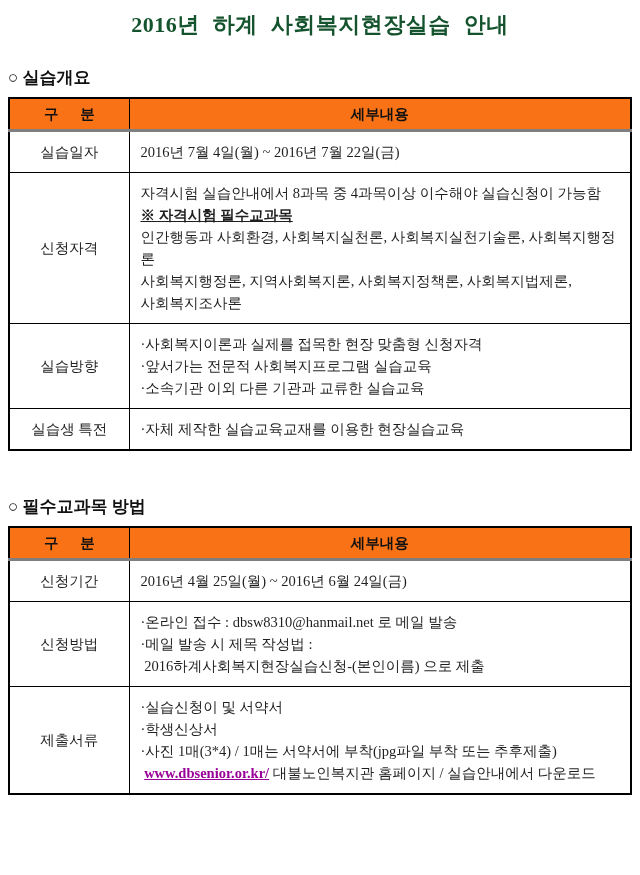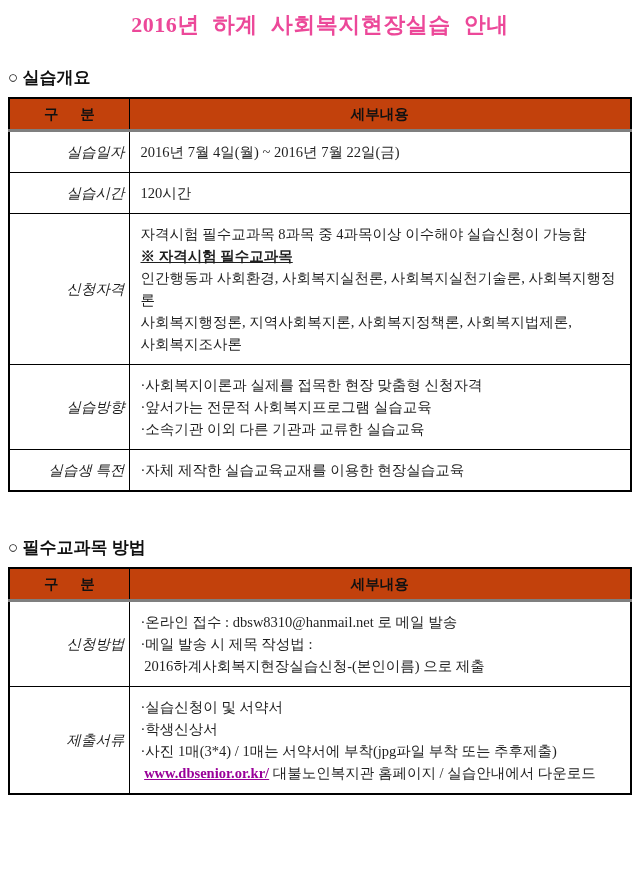--- a/index.html
+++ b/index.html
@@ -10,21 +10,21 @@
     -webkit-font-smoothing:antialiased;
   }
   .page{padding:8px 8px 4px 8px;}
   .doc-title{
     text-align:center;
     font-size:22px;
     font-weight:bold;
     letter-spacing:.5px;
     word-spacing:7px;
     margin:2px 0 26px 0;
-    color:#ec4899;
+    color:#14532d;
   }
   .section-heading{
     font-size:17px;
     font-weight:bold;
     margin:0 0 8px 0;
     color:#111;
     white-space:pre;
   }
   .section-apply{margin-top:44px;}
   table.info-table{
@@ -32,34 +32,33 @@
     border-collapse:collapse;
     border:2px solid #000;
     table-layout:fixed;
   }
   col.c-label{width:120px;}
   .info-table th,.info-table td{
     border:1px solid #000;
     font-size:14.5px;
   }
   .info-table thead th{
-    background:#c2410c;
+    background:#f97316;
     border-bottom:3px solid #7f7f7f;
     height:28px;
     font-weight:bold;
     text-align:center;
     white-space:pre;
     color:#111;
   }
   .label-cell{
-    text-align:right;
+    text-align:center;
     vertical-align:middle;
     padding:10px 4px;
     white-space:pre;
-    font-style:italic;
   }
   .content-cell{
     vertical-align:middle;
     padding:9px 12px 9px 11px;
   }
   .line{
     line-height:22px;
     white-space:pre-wrap;
   }
   .b{font-weight:normal;}
@@ -92,29 +91,23 @@
         </tr>
       </thead>
       <tbody>
           <tr>
             <td class="label-cell">실습일자</td>
             <td class="content-cell">
               <div class="line"><span>2016년 7월 4일(월) ~ 2016년 7월 22일(금)</span></div>
             </td>
           </tr>
           <tr>
-            <td class="label-cell">실습시간</td>
-            <td class="content-cell">
-              <div class="line"><span>120시간</span></div>
-            </td>
-          </tr>
-          <tr>
             <td class="label-cell">신청자격</td>
             <td class="content-cell">
-              <div class="line"><span>자격시험 필수교과목 8과목 중 4과목이상 이수해야 실습신청이 가능함</span></div>
+              <div class="line"><span>자격시험 실습안내에서 8과목 중 4과목이상 이수해야 실습신청이 가능함</span></div>
               <div class="line"><span class="bu">※ 자격시험 필수교과목</span></div>
               <div class="line"><span>인간행동과 사회환경, 사회복지실천론, 사회복지실천기술론, 사회복지행정론</span></div>
               <div class="line"><span>사회복지행정론, 지역사회복지론, 사회복지정책론, 사회복지법제론,</span></div>
               <div class="line"><span>사회복지조사론</span></div>
             </td>
           </tr>
           <tr>
             <td class="label-cell">실습방향</td>
             <td class="content-cell">
               <div class="line"><span>·사회복지이론과 실제를 접목한 현장 맞춤형 신청자격</span></div>
@@ -140,20 +133,26 @@
           <col>
         </colgroup>
       <thead>
         <tr>
           <th>구      분</th>
           <th>세부내용</th>
         </tr>
       </thead>
       <tbody>
           <tr>
+            <td class="label-cell">신청기간</td>
+            <td class="content-cell">
+              <div class="line"><span>2016년 4월 25일(월) ~ 2016년 6월 24일(금)</span></div>
+            </td>
+          </tr>
+          <tr>
             <td class="label-cell">신청방법</td>
             <td class="content-cell">
               <div class="line"><span>·온라인 접수 : </span><span class="b">dbsw8310@hanmail.net</span><span> 로 메일 발송</span></div>
               <div class="line"><span>·메일 발송 시 제목 작성법 :</span></div>
               <div class="line"><span> </span><span class="b">2016하계사회복지현장실습신청-(본인이름) 으로 제출</span></div>
             </td>
           </tr>
           <tr>
             <td class="label-cell">제출서류</td>
             <td class="content-cell">

